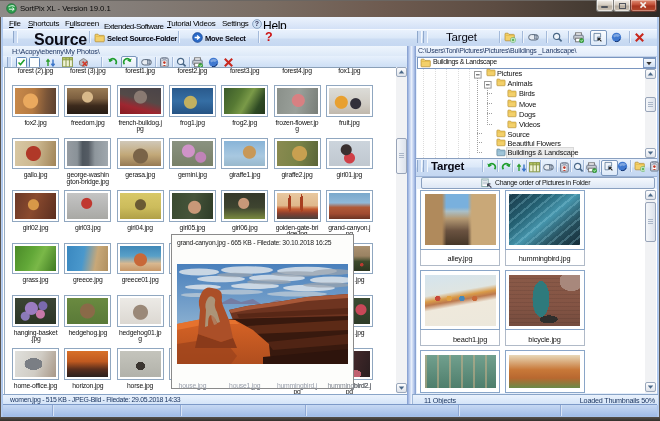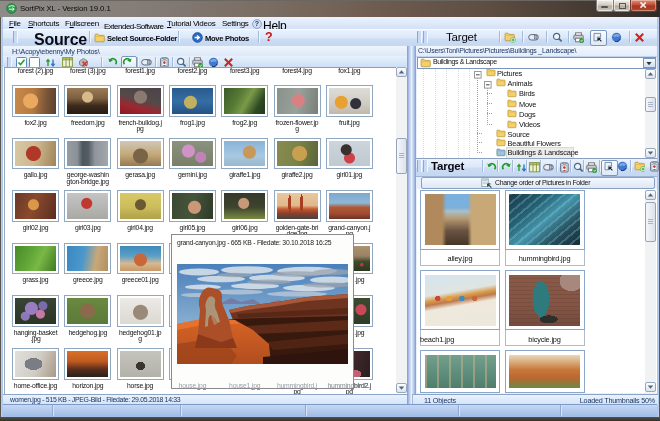--- a/index.html
+++ b/index.html
@@ -53,21 +53,21 @@
 <svg class="ab" style="left:94px;top:33px" width="11" height="10" viewBox="0 0 11 10">
     <path d="M1 3.2 L1 2 Q1 1.2 1.8 1.2 L4 1.2 L5 2.4 L9.6 2.4 Q10.3 2.4 10.3 3.1 L10.3 8 Q10.3 8.8 9.5 8.8 L1.9 8.8 Q1 8.8 1 8 Z" fill="#f3d06a" stroke="#b28a2e" stroke-width="0.7"></path>
     <path d="M1 3.4 L10.3 3.4" stroke="#e2ba48" stroke-width="0.8"></path>
   </svg>
 <div class="tx" style="left:107px;top:33.6px;font-size:7.6px;font-weight:bold;letter-spacing:-0.3px;color:#0a0a14">Select Source-Folder</div>
 <div class="sep" style="left:178px;top:31px;height:12px"></div>
 <svg class="ab" style="left:192px;top:32px" width="11" height="11" viewBox="0 0 11 11">
     <circle cx="5.5" cy="5.5" r="4.9" fill="#2a6ac8" stroke="#1a3f86" stroke-width="0.6"></circle>
     <path d="M2.6 5.5 L6.4 5.5 M5 3.4 L7.4 5.5 L5 7.6" stroke="#fff" stroke-width="1.3" fill="none"></path>
   </svg>
-<div class="tx" style="left:205px;top:33.6px;font-size:7.6px;font-weight:bold;letter-spacing:-0.3px;color:#0a0a14">Move Photos</div>
+<div class="tx" style="left:205px;top:33.6px;font-size:7.6px;font-weight:bold;letter-spacing:-0.3px;color:#0a0a14">Move Select</div>
 <div class="sep" style="left:258px;top:31px;height:12px"></div>
 <div class="tx" style="left:265px;top:30px;font-size:12.5px;font-weight:bold;color:#cc1111">?</div>
 <div class="grip" style="left:417px;top:31px;height:12px"></div>
 <div class="grip" style="left:423px;top:31px;height:12px"></div>
 <div class="tx" style="left:446px;top:31px;font-size:11.5px;font-weight:normal;letter-spacing:-0.2px;color:#0a0a14">Target</div>
 <div class="sep" style="left:499px;top:31px;height:12px"></div>
 <svg class="ab" style="left:504px;top:32px" width="12" height="11" viewBox="0 0 12 11">
     <path d="M1 3.2 L1 2 Q1 1.2 1.8 1.2 L4 1.2 L5 2.4 L9.6 2.4 Q10.3 2.4 10.3 3.1 L10.3 8 Q10.3 8.8 9.5 8.8 L1.9 8.8 Q1 8.8 1 8 Z" fill="#f3d06a" stroke="#b28a2e" stroke-width="0.7"></path>
     <path d="M1 3.4 L10.3 3.4" stroke="#e2ba48" stroke-width="0.8"></path>
     <circle cx="9" cy="8" r="2.6" fill="#fff" stroke="#2e9e2e" stroke-width="0.5"></circle>
@@ -558,21 +558,21 @@
 <div class="ab" style="left:424.5px;top:194.2px;width:71px;height:51px;background:linear-gradient(90deg, #b08a5c 0 24%, rgba(0,0,0,0) 30% 60%, #c9a878 66% 100%),linear-gradient(#79b0dd 0 26%, #a9bfc8 34%, #b59a74 48%, #6a5240 72%, #463728 100%)"></div>
 <div class="ab" style="left:420px;top:249.7px;width:80px;height:16px;border:1px solid #b0bac8;border-top:none;background:#fff;box-sizing:border-box"></div>
 <div class="ab" style="left:420px;top:254.2px;width:80px;text-align:center;font-size:7.4px;letter-spacing:-0.2px;color:#111">alley.jpg</div>
 <div class="ab" style="left:504.5px;top:189.7px;width:80px;height:60px;border:1px solid #8aa6c8;background:#fff;box-sizing:border-box"></div>
 <div class="ab" style="left:509.0px;top:194.2px;width:71px;height:51px;background:repeating-linear-gradient(140deg, rgba(160,220,235,0.25) 0 2px, rgba(0,0,0,0) 2px 7px),linear-gradient(140deg,#1a3848 0%,#246072 30%,#4695ac 52%,#26505e 75%,#142c38 100%)"></div>
 <div class="ab" style="left:504.5px;top:249.7px;width:80px;height:16px;border:1px solid #b0bac8;border-top:none;background:#fff;box-sizing:border-box"></div>
 <div class="ab" style="left:504.5px;top:254.2px;width:80px;text-align:center;font-size:7.4px;letter-spacing:-0.2px;color:#111">hummingbird.jpg</div>
 <div class="ab" style="left:420px;top:270px;width:80px;height:60px;border:1px solid #8aa6c8;background:#fff;box-sizing:border-box"></div>
 <div class="ab" style="left:424.5px;top:274.5px;width:71px;height:51px;background:radial-gradient(circle at 18% 46%, #c84838 0 2.5px, rgba(0,0,0,0) 3px),radial-gradient(circle at 34% 46%, #e0a040 0 2.5px, rgba(0,0,0,0) 3px),radial-gradient(circle at 52% 46%, #4888b8 0 2.5px, rgba(0,0,0,0) 3px),radial-gradient(circle at 70% 46%, #c86838 0 2.5px, rgba(0,0,0,0) 3px),linear-gradient(170deg,#d4e4ee 0%,#dfe5e2 34%,#d99a48 43%,#bd7a4e 49%,#efe9dc 58%,#ece8dc 100%)"></div>
 <div class="ab" style="left:420px;top:330px;width:80px;height:16px;border:1px solid #b0bac8;border-top:none;background:#fff;box-sizing:border-box"></div>
-<div class="ab" style="left:420px;top:334.5px;width:100px;text-align:left;font-size:7.4px;letter-spacing:-0.2px;color:#111">beach1.jpg</div>
+<div class="ab" style="left:420px;top:334.5px;width:100px;text-align:center;font-size:7.4px;letter-spacing:-0.2px;color:#111">beach1.jpg</div>
 <div class="ab" style="left:504.5px;top:270px;width:80px;height:60px;border:1px solid #8aa6c8;background:#fff;box-sizing:border-box"></div>
 <div class="ab" style="left:509.0px;top:274.5px;width:71px;height:51px;background:radial-gradient(ellipse 8.5px 18px at 45% 47%, #2e7a7c 0 99%, rgba(0,0,0,0) 100%),radial-gradient(ellipse 9px 4px at 56% 87%, #2e2e2c 0 99%, rgba(0,0,0,0) 100%),radial-gradient(ellipse 12px 10px at 88% 12%, #a8887c 0 99%, rgba(0,0,0,0) 100%),repeating-linear-gradient(#00000000 0 3px,#00000014 3px 4px),linear-gradient(#8a5a48 0%,#845444 60%,#744c3e 100%)"></div>
 <div class="ab" style="left:504.5px;top:330px;width:80px;height:16px;border:1px solid #b0bac8;border-top:none;background:#fff;box-sizing:border-box"></div>
 <div class="ab" style="left:504.5px;top:334.5px;width:80px;text-align:center;font-size:7.4px;letter-spacing:-0.2px;color:#111">bicycle.jpg</div>
 <div class="ab" style="left:420px;top:350px;width:80px;height:42.5px;border:1px solid #8aa6c8;background:#fff;box-sizing:border-box"></div>
 <div class="ab" style="left:424.5px;top:354.5px;width:71px;height:33.5px;background:repeating-linear-gradient(90deg,rgba(200,176,136,0.55) 0 2.5px,rgba(0,0,0,0) 2.5px 12px),linear-gradient(#71a08e 0%,#5e8d7b 55%,#4e7e6c 100%)"></div>
 <div class="ab" style="left:504.5px;top:350px;width:80px;height:42.5px;border:1px solid #8aa6c8;background:#fff;box-sizing:border-box"></div>
 <div class="ab" style="left:509.0px;top:354.5px;width:71px;height:33.5px;background:linear-gradient(#e8d8b8 0%,#c87838 45%,#b86830 70%,#6a8a48 100%)"></div>
 <div class="ab" style="left:645px;top:190px;width:11px;height:203px;background:#f1f2f4"></div>
 <div class="ab" style="left:645px;top:190px;width:11px;height:10px;border:1px solid #9aa8bc;border-radius:2px;background:linear-gradient(#fdfdfe,#dfe3ea);box-sizing:border-box"></div>

